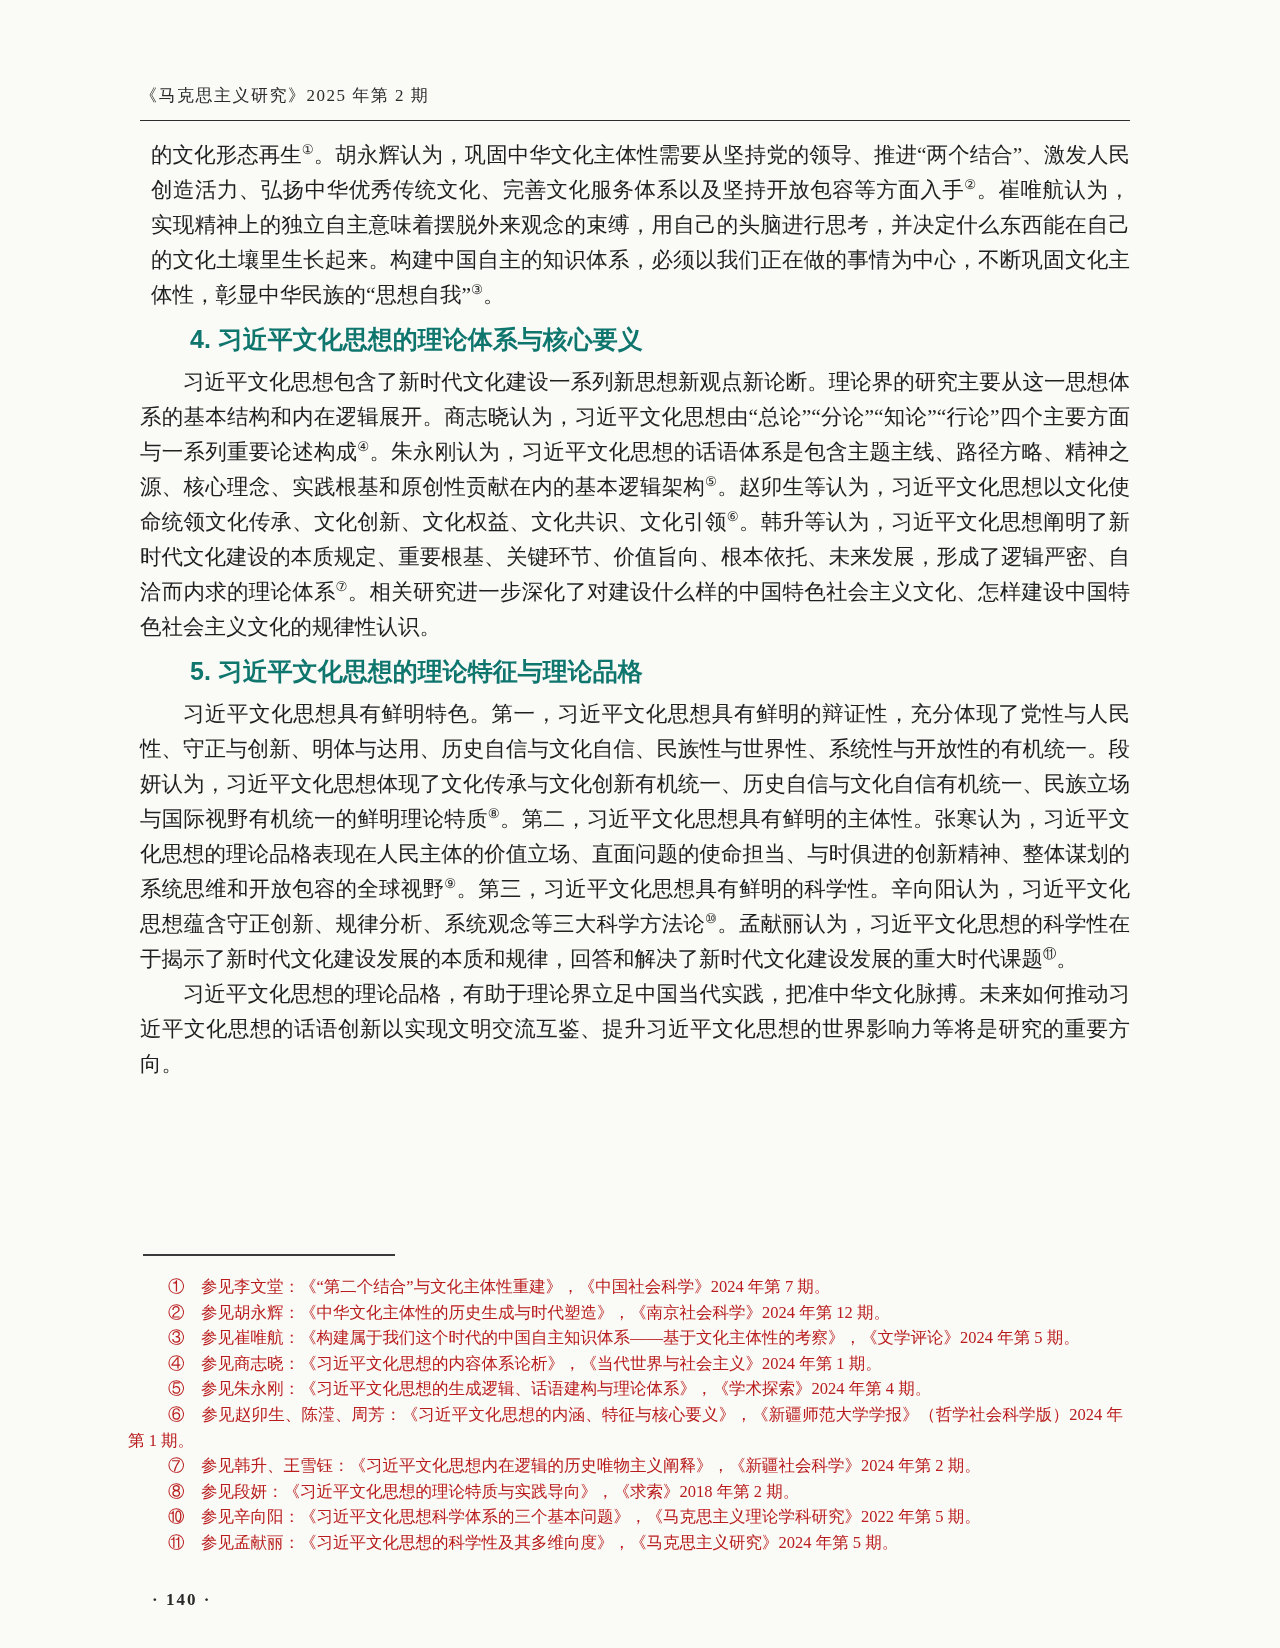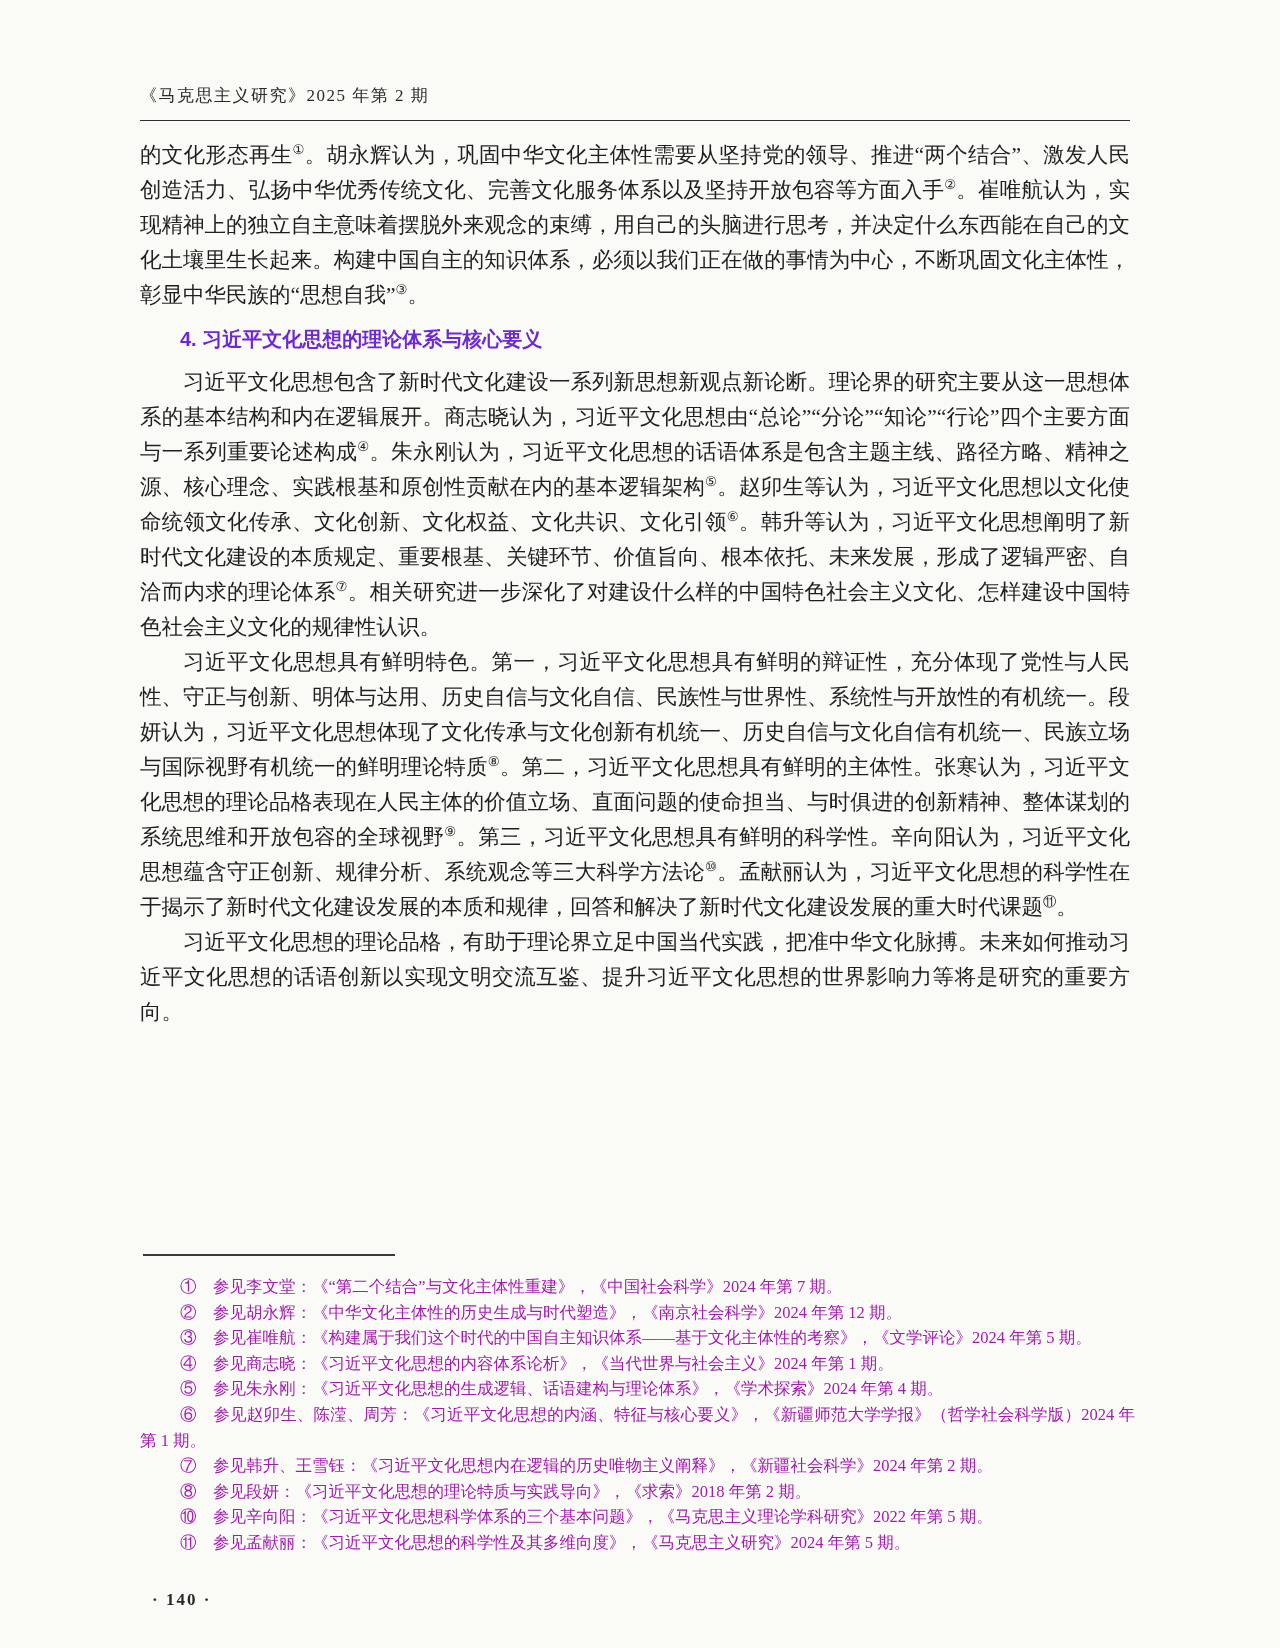--- a/index.html
+++ b/index.html
@@ -40,53 +40,53 @@
     width: 990px;
     font-size: 21.5px;
     line-height: 35px;
     text-align: justify;
     text-justify: inter-ideograph;
   }
   .article-body p.body-p {
     margin: 0;
     text-indent: 2em;
   }
-  .article-body p.body-p.no-indent { text-indent: 0; }
+  .article-body p.body-p.no-indent { text-indent: 0; margin-left: 11px; }
   .article-body h3.body-h {
     margin: 9px 0 8px 0;
     text-indent: 2em;
-    font-size: 20px;
+    font-size: 25px;
     line-height: 35px;
     font-weight: bold;
     font-family: "Liberation Sans", "DejaVu Sans", sans-serif;
-    color: #6d28d9;
+    color: #0f766e;
   }
   .article-body sup {
     font-size: 0.62em;
     line-height: 0;
     vertical-align: super;
   }
   .footnote-rule {
     position: absolute;
     top: 1254px;
     left: 143px;
     width: 252px;
     height: 0;
     border-top: 2px solid #3a3a3a;
   }
   .footnotes {
     position: absolute;
     top: 1274px;
-    left: 140px;
+    left: 128px;
     width: 995px;
     font-size: 16.5px;
     line-height: 25.6px;
     text-align: justify;
     text-justify: inter-ideograph;
-    color: #a21caf;
+    color: #b91c1c;
   }
   .footnotes p {
     margin: 0;
     text-indent: 40px;
   }
   .page-number {
     position: absolute;
     top: 1590px;
     left: 152px;
     font-size: 17px;
@@ -101,20 +101,21 @@
 <div class="page">
 
   <div class="journal-header">《马克思主义研究》2025 年第 2 期</div>
 
   <div class="header-rule"></div>
 
   <div class="article-body">
       <p class="body-p no-indent">的文化形态再生<sup>①</sup>。胡永辉认为，巩固中华文化主体性需要从坚持党的领导、推进“两个结合”、激发人民创造活力、弘扬中华优秀传统文化、完善文化服务体系以及坚持开放包容等方面入手<sup>②</sup>。崔唯航认为，实现精神上的独立自主意味着摆脱外来观念的束缚，用自己的头脑进行思考，并决定什么东西能在自己的文化土壤里生长起来。构建中国自主的知识体系，必须以我们正在做的事情为中心，不断巩固文化主体性，彰显中华民族的“思想自我”<sup>③</sup>。</p>
       <h3 class="body-h">4. 习近平文化思想的理论体系与核心要义</h3>
       <p class="body-p">习近平文化思想包含了新时代文化建设一系列新思想新观点新论断。理论界的研究主要从这一思想体系的基本结构和内在逻辑展开。商志晓认为，习近平文化思想由“总论”“分论”“知论”“行论”四个主要方面与一系列重要论述构成<sup>④</sup>。朱永刚认为，习近平文化思想的话语体系是包含主题主线、路径方略、精神之源、核心理念、实践根基和原创性贡献在内的基本逻辑架构<sup>⑤</sup>。赵卯生等认为，习近平文化思想以文化使命统领文化传承、文化创新、文化权益、文化共识、文化引领<sup>⑥</sup>。韩升等认为，习近平文化思想阐明了新时代文化建设的本质规定、重要根基、关键环节、价值旨向、根本依托、未来发展，形成了逻辑严密、自洽而内求的理论体系<sup>⑦</sup>。相关研究进一步深化了对建设什么样的中国特色社会主义文化、怎样建设中国特色社会主义文化的规律性认识。</p>
+      <h3 class="body-h">5. 习近平文化思想的理论特征与理论品格</h3>
       <p class="body-p">习近平文化思想具有鲜明特色。第一，习近平文化思想具有鲜明的辩证性，充分体现了党性与人民性、守正与创新、明体与达用、历史自信与文化自信、民族性与世界性、系统性与开放性的有机统一。段妍认为，习近平文化思想体现了文化传承与文化创新有机统一、历史自信与文化自信有机统一、民族立场与国际视野有机统一的鲜明理论特质<sup>⑧</sup>。第二，习近平文化思想具有鲜明的主体性。张寒认为，习近平文化思想的理论品格表现在人民主体的价值立场、直面问题的使命担当、与时俱进的创新精神、整体谋划的系统思维和开放包容的全球视野<sup>⑨</sup>。第三，习近平文化思想具有鲜明的科学性。辛向阳认为，习近平文化思想蕴含守正创新、规律分析、系统观念等三大科学方法论<sup>⑩</sup>。孟献丽认为，习近平文化思想的科学性在于揭示了新时代文化建设发展的本质和规律，回答和解决了新时代文化建设发展的重大时代课题<sup>⑪</sup>。</p>
       <p class="body-p">习近平文化思想的理论品格，有助于理论界立足中国当代实践，把准中华文化脉搏。未来如何推动习近平文化思想的话语创新以实现文明交流互鉴、提升习近平文化思想的世界影响力等将是研究的重要方向。</p>
     </div>
 
   <div class="footnote-rule"></div>
 
   <div class="footnotes">
       <p>①  参见李文堂：《“第二个结合”与文化主体性重建》，《中国社会科学》2024 年第 7 期。</p>
       <p>②  参见胡永辉：《中华文化主体性的历史生成与时代塑造》，《南京社会科学》2024 年第 12 期。</p>
       <p>③  参见崔唯航：《构建属于我们这个时代的中国自主知识体系——基于文化主体性的考察》，《文学评论》2024 年第 5 期。</p>

